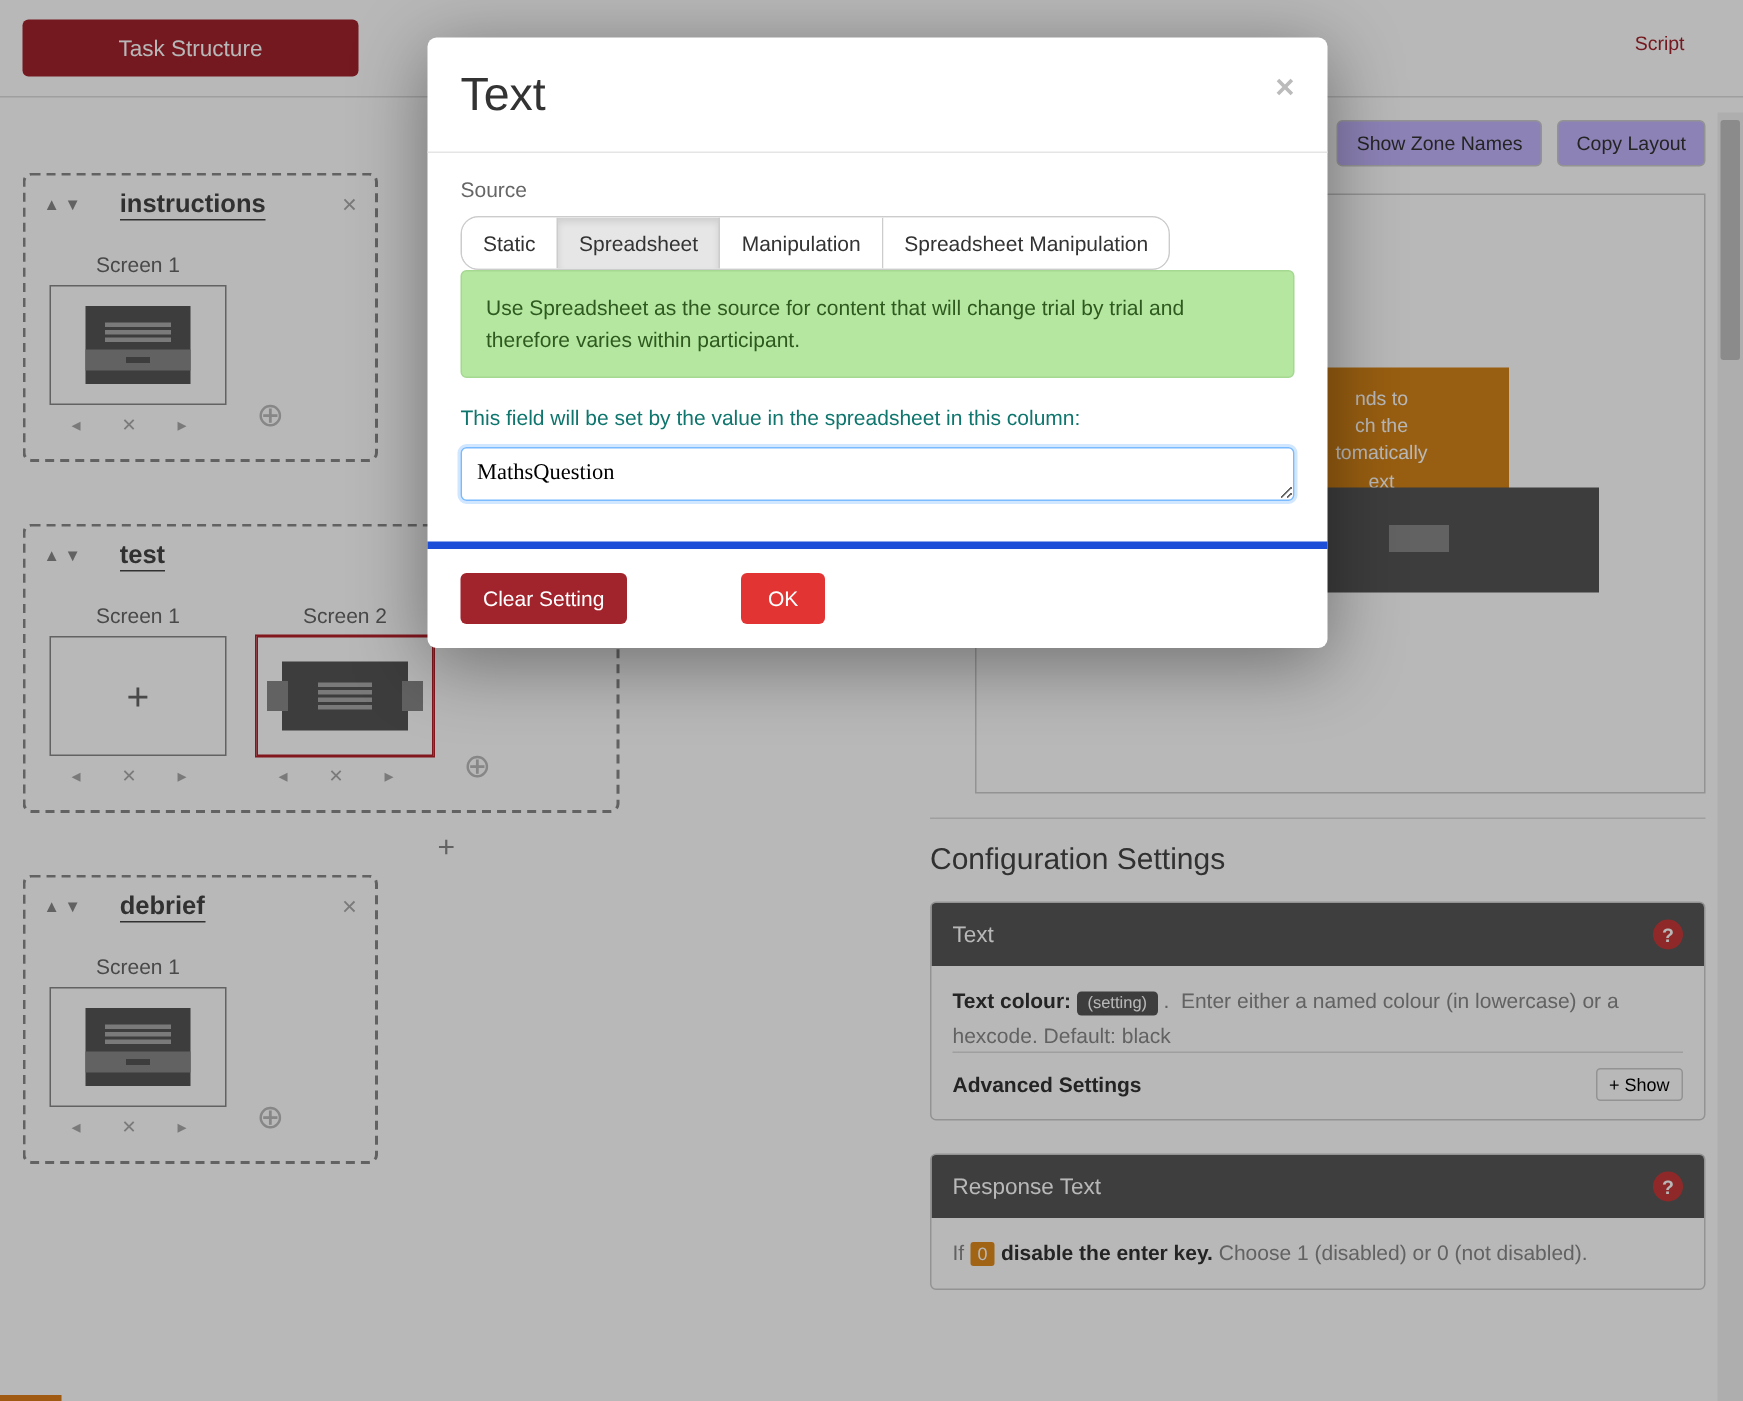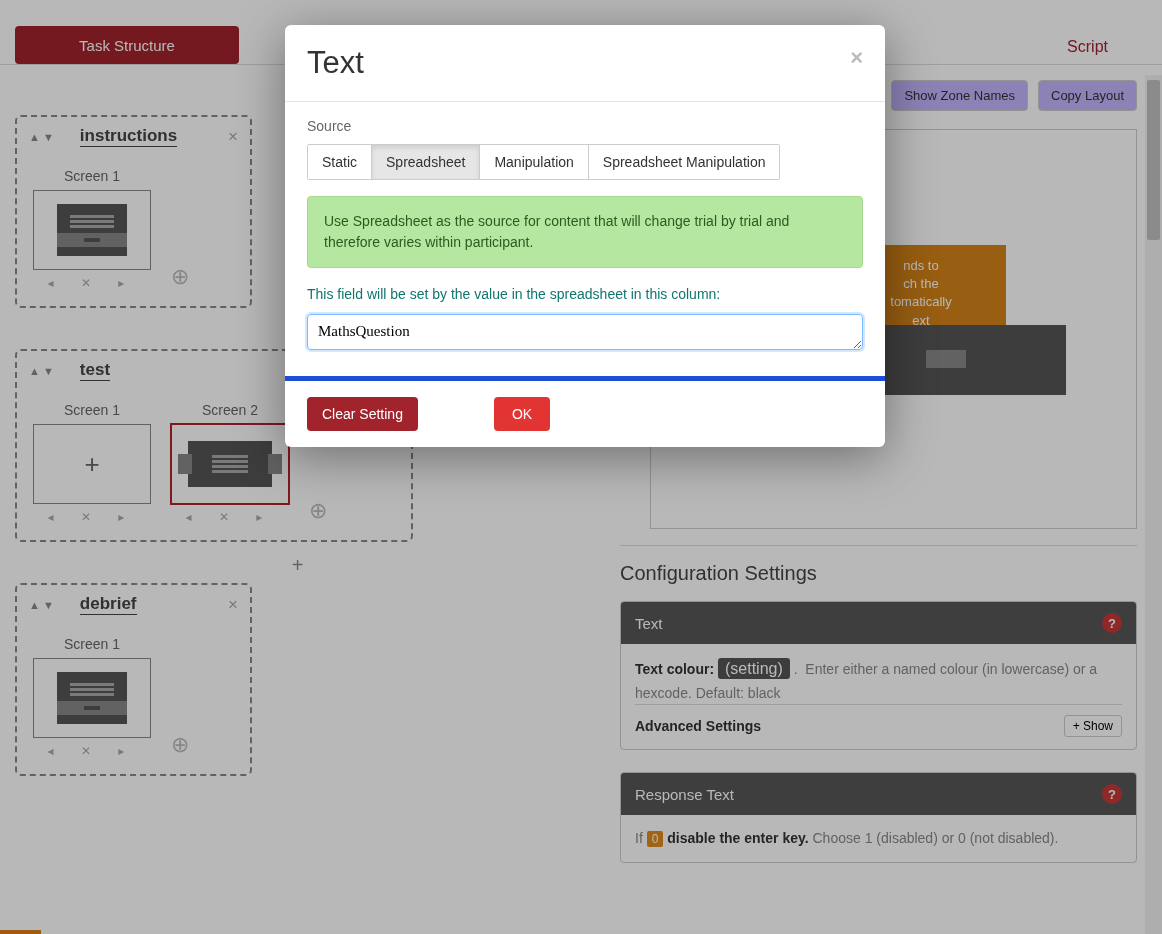--- a/index.html
+++ b/index.html
@@ -1,20 +1,20 @@
 <!DOCTYPE html>
 <html><head>
 <meta charset="utf-8">
 <style>
 *{box-sizing:border-box;margin:0;padding:0;font-family:"Helvetica Neue",Helvetica,Arial,sans-serif}
 body{background:#fff;width:1162px;height:934px;overflow:hidden;position:relative}
 .overlay{position:absolute;inset:0;background:rgba(0,0,0,.28);z-index:5}
-.topbar{display:flex;justify-content:space-between;align-items:flex-end;padding:13px 30px 0 15px;border-bottom:1px solid #ddd;height:65px}
+.topbar{display:flex;justify-content:space-between;align-items:flex-start;padding:13px 15px 0 15px;border-bottom:1px solid #ddd;height:65px}
 .task-btn{background:#a1232c;color:#fff;border:none;padding:8px 24px;font-size:15px;border-radius:4px;width:224px;height:38px}
-.script-link{color:#a1232c;font-size:16px;padding:8px 24px}
+.script-link{color:#a1232c;font-size:13px;padding:8px 24px}
 .main{display:flex;height:869px}
 .left{width:595px;padding:15px;position:relative}
 .right{flex:1;padding:15px 25px;overflow-y:auto}
 .scrollbar-bg{position:absolute;right:0;top:75px;width:17px;height:859px;background:#f1f1f1}
 .scrollbar-thumb{position:absolute;right:2px;top:80px;width:13px;height:160px;background:#c1c1c1;border-radius:2px}
 .plus-bar{text-align:center;color:#888;font-size:20px;padding:6px;cursor:pointer}
 .display-block{border:2px dashed #888;border-radius:6px;padding:6px;margin-bottom:6px;width:237px}
 .display-block.wide{width:398px}
 .display-head{display:flex;align-items:center;gap:8px;padding:3px 6px}
 .caret-set{color:#888;font-size:11px;display:flex;gap:3px}
@@ -44,32 +44,32 @@
 .orange-box{position:absolute;left:185px;top:115px;background:#d38318;padding:12px;color:#fff;font-size:13px;line-height:1.4;text-align:center;width:170px}
 .grey-box{position:absolute;left:205px;top:195px;width:210px;height:70px;background:#555}
 .grey-mini{position:absolute;left:275px;top:220px;width:40px;height:18px;background:#888}
 .config-h{font-size:20px;color:#444;margin:16px 0 16px 0}
 hr{border:none;border-top:1px solid #ddd;margin:16px 0}
 .panel{border:1px solid #ccc;border-radius:4px;margin-bottom:22px;overflow:hidden}
 .panel-head{background:#575656;color:#fff;padding:11px 14px;font-size:15px;display:flex;justify-content:space-between;align-items:center}
 .help-circ{width:20px;height:20px;border-radius:50%;background:#c73a3a;color:#fff;font-size:13px;display:flex;align-items:center;justify-content:center;font-weight:700}
 .panel-body{padding:12px 14px;font-size:14px;color:#888;line-height:1.6}
 .panel-body b{color:#333;font-weight:600}
-.setting-tag{background:#555;color:#fff;font-size:16px;padding:2px 7px;border-radius:3px}
+.setting-tag{background:#555;color:#fff;font-size:11px;padding:2px 7px;border-radius:3px}
 .zero-tag{background:#e08b1c;color:#fff;font-size:12px;padding:1px 5px;border-radius:2px}
 .adv-row{display:flex;justify-content:space-between;align-items:center;border-top:1px solid #ddd;padding-top:10px}
 .show-btn{background:#fff;border:1px solid #ccc;border-radius:3px;font-size:12px;padding:3px 8px}
 
 .modal{position:absolute;left:285px;top:25px;width:600px;background:#fff;border-radius:6px;box-shadow:0 10px 50px rgba(0,0,0,.4);z-index:50}
 .modal-head{padding:20px 22px;display:flex;justify-content:space-between;align-items:flex-start}
 .modal-title{font-size:31px;color:#333;font-weight:400}
 .modal-close{color:#bbb;font-size:22px;cursor:pointer;font-weight:700}
 .modal-body{padding:16px 22px 22px 22px;border-top:1px solid #e5e5e5}
 .src-label{font-size:14px;color:#666;margin-bottom:10px}
-.btngroup{display:flex;border:1px solid #ccc;border-radius:2px;overflow:hidden;width:fit-content;margin-bottom:16px}
+.btngroup{display:flex;border:1px solid #ccc;border-radius:12px;overflow:hidden;width:fit-content;}
 .btngroup button{background:#fff;border:none;border-right:1px solid #ccc;padding:9px 14px;font-size:14px;color:#333;cursor:pointer}
 .btngroup button:last-child{border-right:none}
 .btngroup button.active{background:#e6e6e6;box-shadow:inset 0 3px 5px rgba(0,0,0,.1)}
 .alert-green{background:#b5e7a0;border:1px solid #a5d890;border-radius:4px;padding:14px 16px;color:#2e5a1f;font-size:14px;line-height:1.5;margin-bottom:18px}
 .field-lbl{color:#0f766e;font-size:14px;margin-bottom:12px}
 .modal-input{width:100%;border:1px solid #7abaff;outline:2px solid rgba(122,186,255,.35);border-radius:4px;padding:8px 10px;font-size:15px;resize:vertical;height:36px;font-family:Liberation Serif, serif}
 .modal-foot{border-top:5px solid #1d4ed8;padding:16px 22px;display:flex;gap:76px}
 .btn-danger{background:#a1232c;color:#fff;border:none;padding:9px 15px;font-size:14px;border-radius:4px}
 .btn-primary{background:#e33434;color:#fff;border:none;padding:9px 18px;font-size:14px;border-radius:4px}
 .bottom-edge{position:absolute;left:0;bottom:0;width:41px;height:4px;background:#e07d1a}

